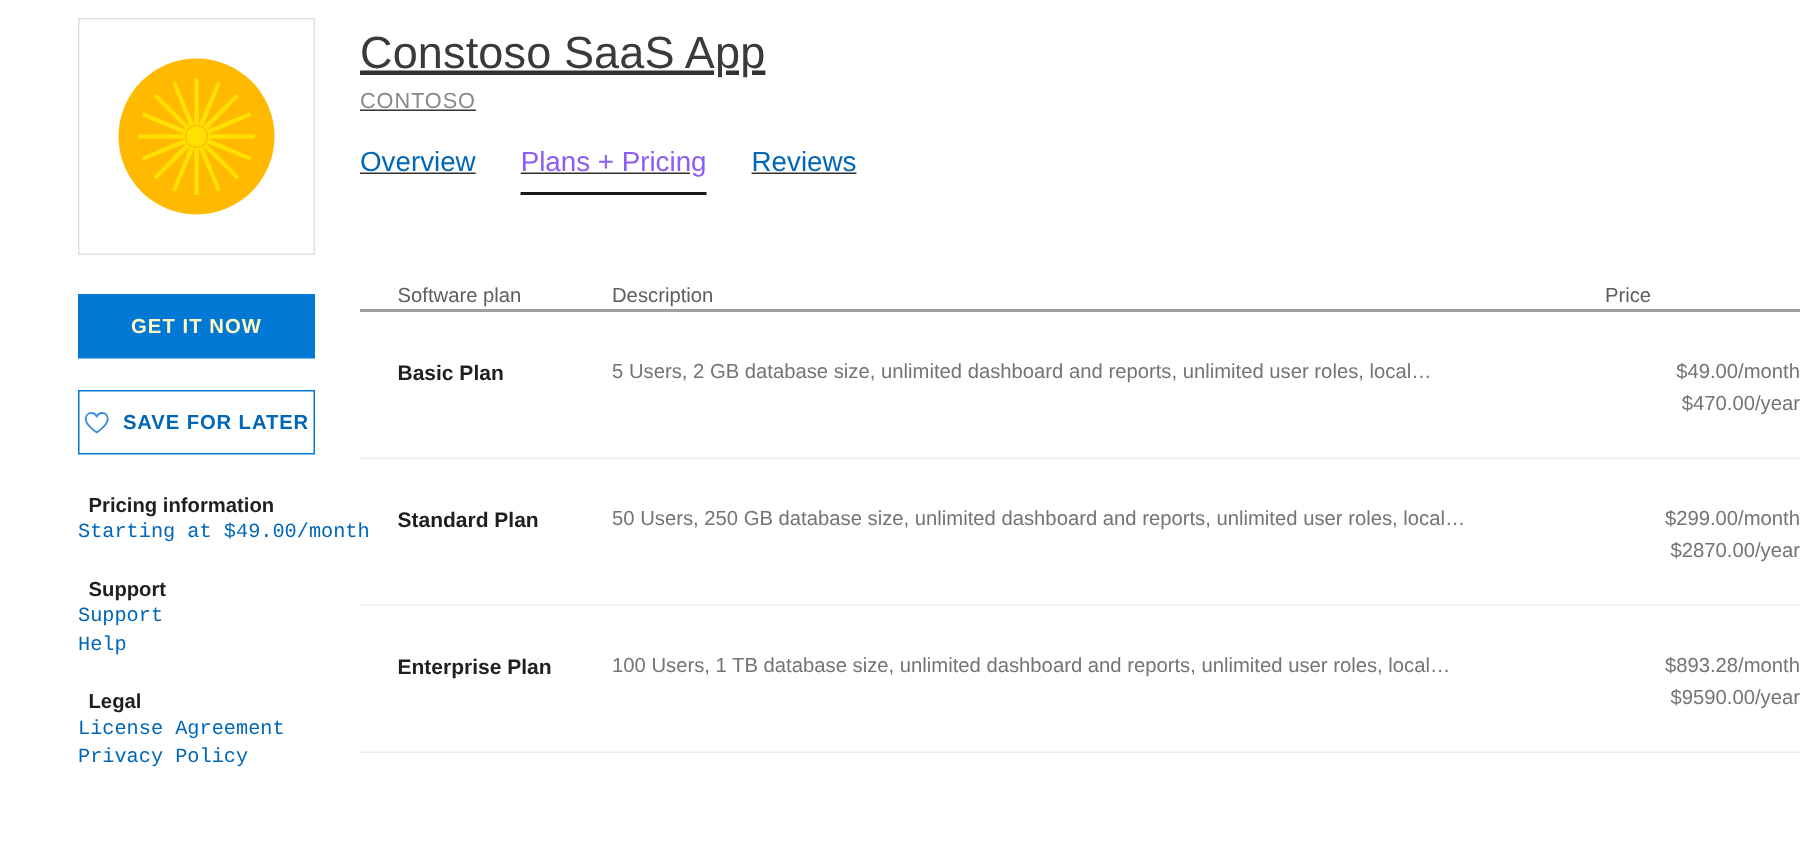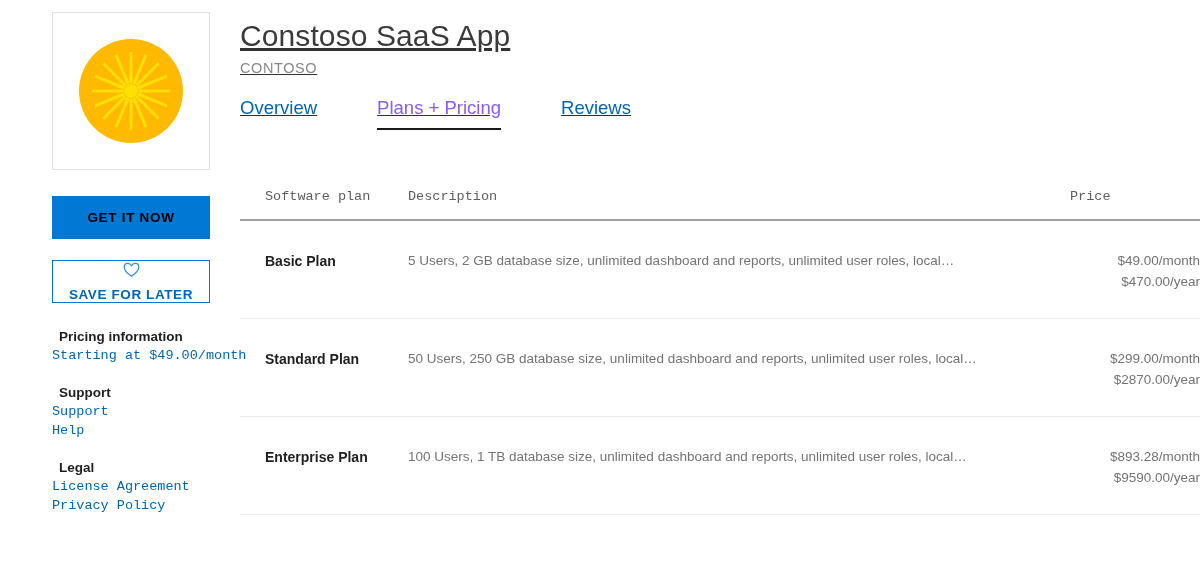--- a/index.html
+++ b/index.html
@@ -37,21 +37,21 @@
     justify-content: center;
   }
   .logo-frame svg { display: block; }
 
   .btn-primary {
     margin-top: 26px;
     width: 158px;
     height: 43px;
     background: #0078d4;
     border: none;
-    color: #000000;
+    color: #fef9c3;
     font-size: 13.5px;
     font-weight: bold;
     letter-spacing: 0.7px;
     cursor: pointer;
     display: flex;
     align-items: center;
     justify-content: center;
     font-family: "Liberation Sans", sans-serif;
   }
 
@@ -64,21 +64,20 @@
     color: #0067b8;
     font-size: 13.5px;
     font-weight: bold;
     letter-spacing: 0.6px;
     cursor: pointer;
     display: flex;
     align-items: center;
     justify-content: center;
     gap: 9px;
     font-family: "Liberation Sans", sans-serif;
-    flex-direction: column;
   }
   .btn-secondary svg { display: block; flex: 0 0 auto; }
 
   .side-sections { margin-top: 24px; }
   .side-section { margin-bottom: 17px; }
   .side-section:last-child { margin-bottom: 0; }
 
   .side-heading {
     font-size: 13.5px;
     font-weight: bold;
@@ -119,21 +118,21 @@
     font-size: 14.5px;
     color: #8a8886;
     letter-spacing: 0.6px;
     line-height: 20px;
   }
 
   .tabs {
     margin-top: 18px;
     display: flex;
     align-items: flex-start;
-    gap: 60px;
+    gap: 30px;
   }
   .tab {
     position: relative;
     font-size: 18.5px;
     color: #0067b8;
     text-decoration: none;
     cursor: pointer;
     padding-bottom: 16px;
     line-height: 24px;
   }
@@ -160,22 +159,20 @@
   .row {
     display: flex;
     align-items: flex-start;
   }
 
   .col-plan  { width: 168px; flex: 0 0 168px; padding-left: 25px; }
   .col-desc  { flex: 1 1 auto; padding-right: 20px; }
   .col-price { width: 130px; flex: 0 0 130px; text-align: left; }
 
   .thead {
-    padding-bottom: 13px;
-    font-family: Liberation Mono, monospace;
   }
   .thead .th {
     font-size: 13.5px;
     color: #605e5c;
     font-weight: normal;
     line-height: 18px;
   }
 
   .head-rule {
     height: 2px;

